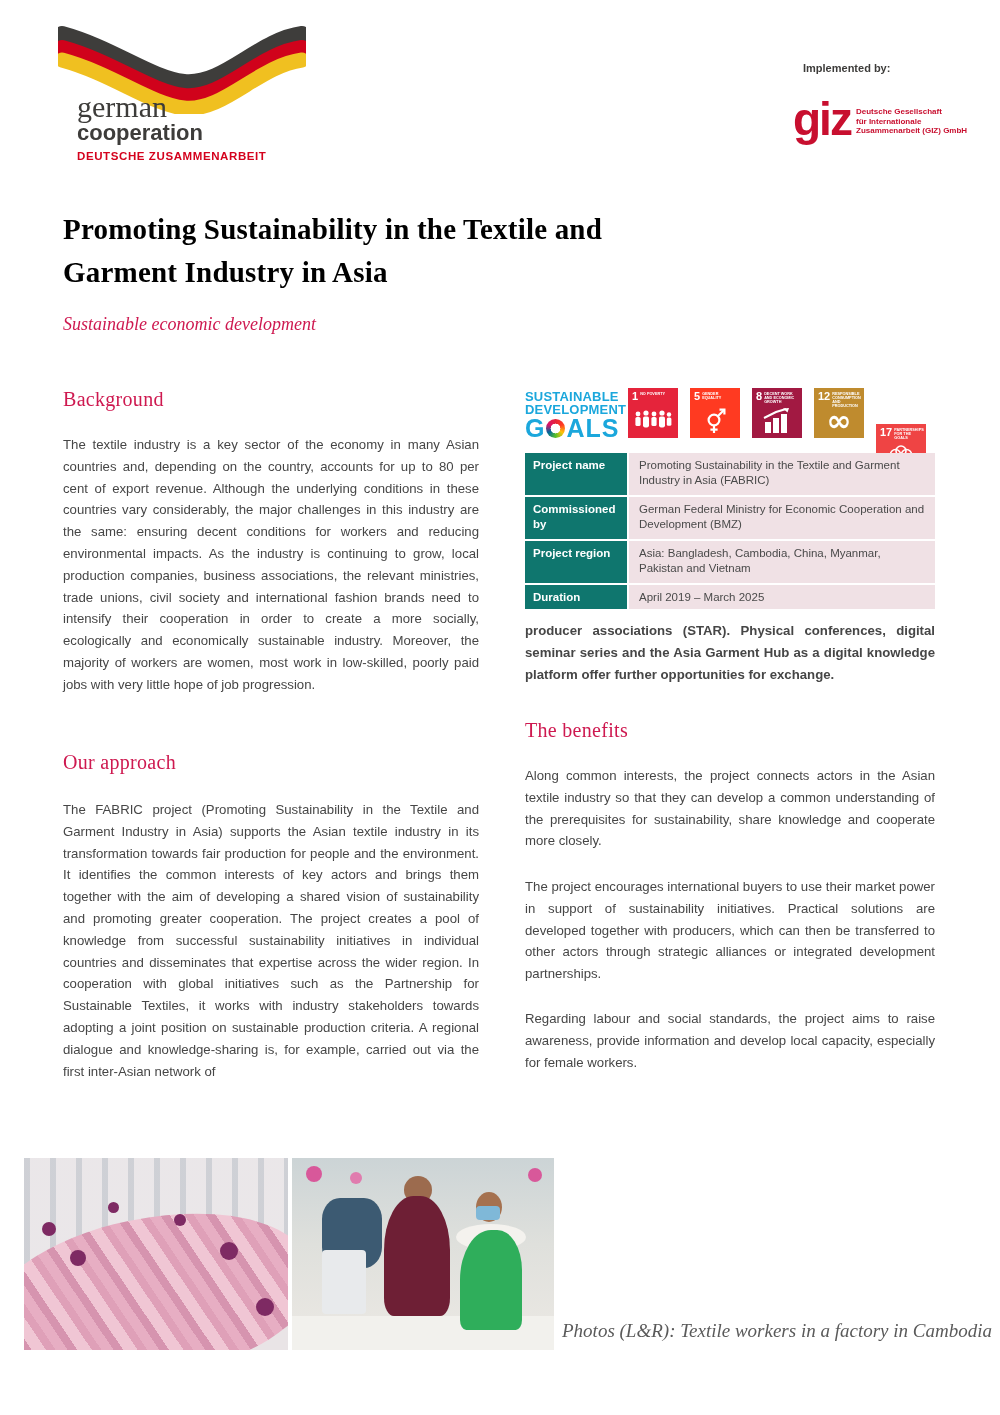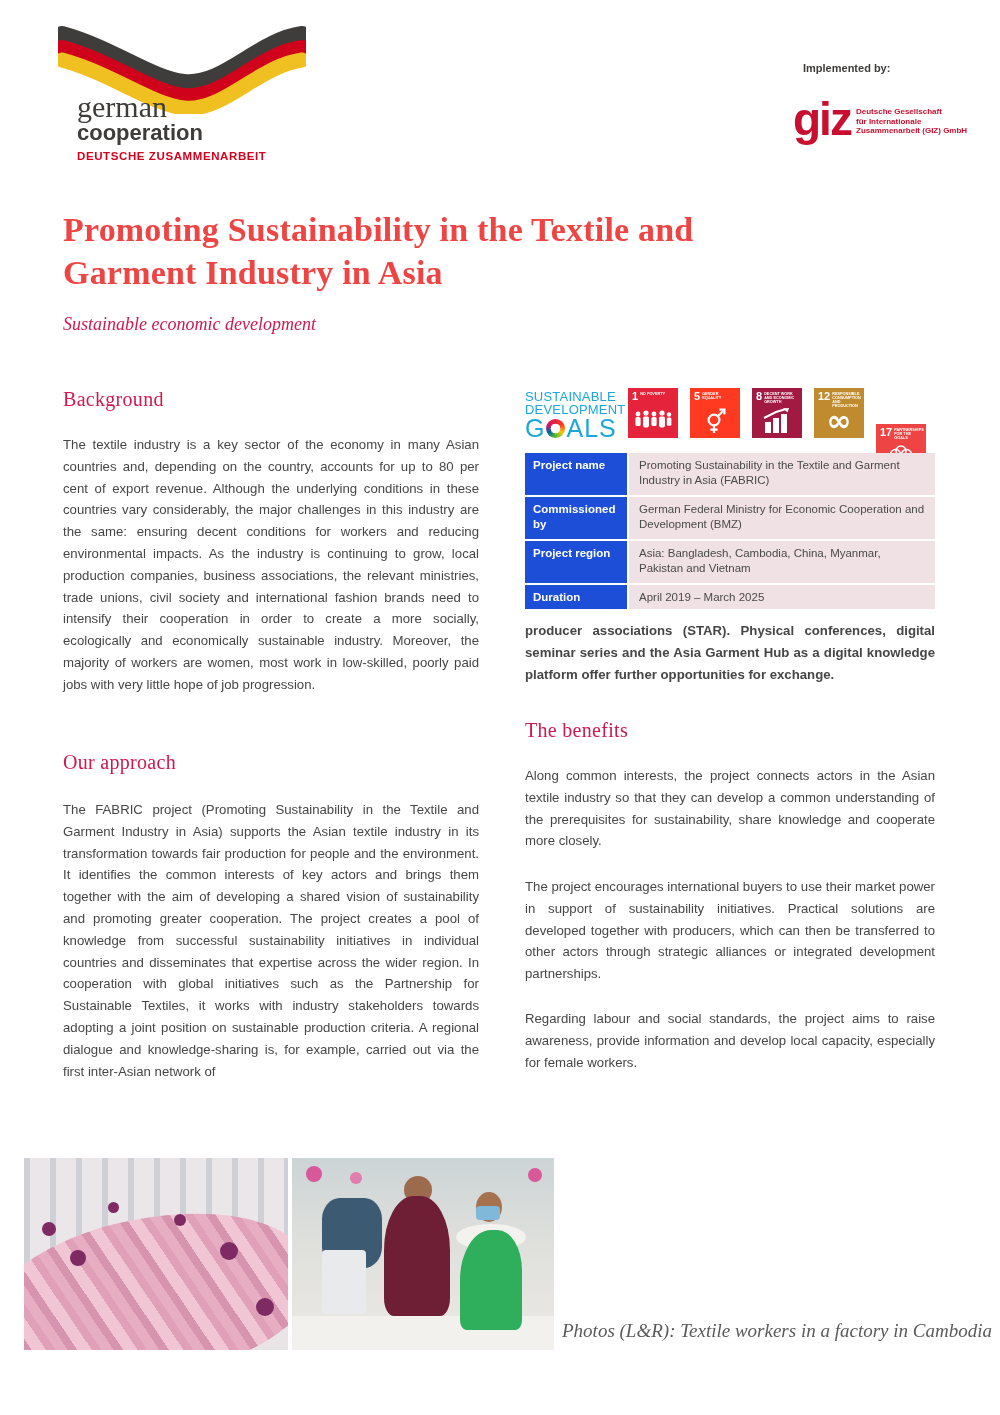--- a/index.html
+++ b/index.html
@@ -13,55 +13,55 @@
   .brand-coop{position:absolute;left:77px;top:121px;font-size:22px;font-weight:bold;color:#3d3c3a;line-height:23px;}
   .brand-tag{position:absolute;left:77px;top:150px;font-size:11.5px;font-weight:bold;color:#d4021d;letter-spacing:.6px;}
 
   .implemented{position:absolute;left:803px;top:62px;font-size:11px;font-weight:bold;color:#3d3c3a;}
   .giz-word{position:absolute;left:793px;top:96px;font-size:46px;font-weight:bold;color:#c80f2f;
             letter-spacing:-2px;line-height:46px;}
   .giz-lines{position:absolute;left:856px;top:107px;font-size:8px;font-weight:bold;color:#c80f2f;line-height:9.5px;}
 
   
   .doc-title{position:absolute;left:63px;top:208px;width:850px;font-family:"Liberation Serif",serif;
-             font-weight:bold;font-size:34px;line-height:43px;color:#ef4444;letter-spacing:.2px;}
+             font-weight:bold;font-size:29px;line-height:43px;color:#000000;letter-spacing:.2px;}
   .doc-subtitle{position:absolute;left:63px;top:314px;font-family:"Liberation Serif",serif;
                 font-style:italic;font-size:18px;color:#ce1950;}
 
   
   .col-left{position:absolute;left:63px;top:388px;width:416px;}
   .col-right{position:absolute;left:525px;top:388px;width:410px;}
   .sec-h{position:absolute;font-family:"Liberation Serif",serif;font-size:20px;color:#ce1950;
          letter-spacing:.3px;}
   .body-p{position:absolute;font-size:13.2px;line-height:21.8px;color:#464646;text-align:justify;width:100%;}
 
   .h-background{top:0;}   .p-background{top:46px;}
   .h-approach{top:363px;} .p-approach{top:411px;}
 
   
   .sdg-row{position:absolute;top:0;left:0;width:410px;height:52px;}
-  .sdg-logo{position:absolute;left:0;top:2px;color:#1ba7dc;font-weight:normal;line-height:13px;font-size:13px;letter-spacing:.2px;}
+  .sdg-logo{position:absolute;left:0;top:2px;color:#1ba7dc;font-weight:bold;line-height:13px;font-size:13px;letter-spacing:.2px;}
   .sdg-goals{font-size:25px;line-height:24px;letter-spacing:1px;display:flex;align-items:center;}
   .sdg-wheel{display:inline-block;width:19px;height:19px;border-radius:50%;margin:0 1px;
      background:radial-gradient(closest-side,#fff 52%,transparent 53%),
      conic-gradient(#e5243b,#ff3a21,#fcc30b,#56c02b,#00689d,#dd1367,#e5243b);}
   .sdg-tiles{position:absolute;left:103px;top:0;display:flex;gap:12px;}
   .sdg-tile{width:50px;height:50px;position:relative;color:#fff;overflow:hidden;}
   .sdg-head{display:flex;padding:3px 0 0 4px;}
   .sdg-num{font-size:11px;font-weight:bold;line-height:10px;}
   .sdg-label{font-size:3.8px;line-height:4px;font-weight:bold;text-transform:uppercase;
              padding:1px 2px 0 2px;width:34px;}
   .sdg-icon{position:absolute;left:0;right:0;bottom:2px;height:30px;display:flex;
             align-items:center;justify-content:center;}
   .sdg-infinity{font-size:30px;font-weight:bold;line-height:26px;font-family:"DejaVu Sans",sans-serif;}
 
   
   .proj-table{position:absolute;top:65px;left:0;width:410px;display:grid;
               grid-template-columns:102px 1fr;gap:2px;font-size:11.5px;line-height:15px;}
-  .cell-label{background:#1d4ed8;color:#fff;font-weight:bold;padding:5px 6px 4px 8px;}
+  .cell-label{background:#0f766e;color:#fff;font-weight:bold;padding:5px 6px 4px 8px;}
   .cell-value{background:#f0e1e5;color:#4a4a4a;padding:5px 8px 4px 10px;}
   .row-h2{min-height:33px;} .row-h1{min-height:13px;}
 
   .p-continuation{top:232px;font-weight:bold;}
   .h-benefits{top:331px;}
   .p-benefit1{top:377px;} .p-benefit2{top:488px;} .p-benefit3{top:620px;}
 
   
   .photo{position:absolute;top:1158px;height:192px;overflow:hidden;background:#e9e4e6;}
   .photo-left{left:24px;width:264px;}

